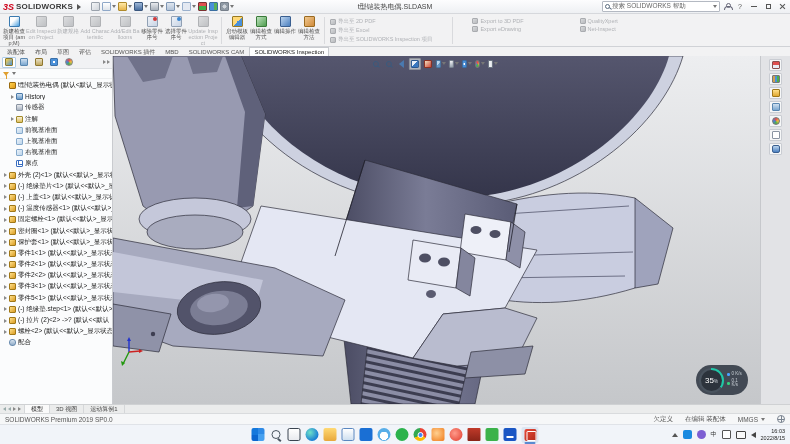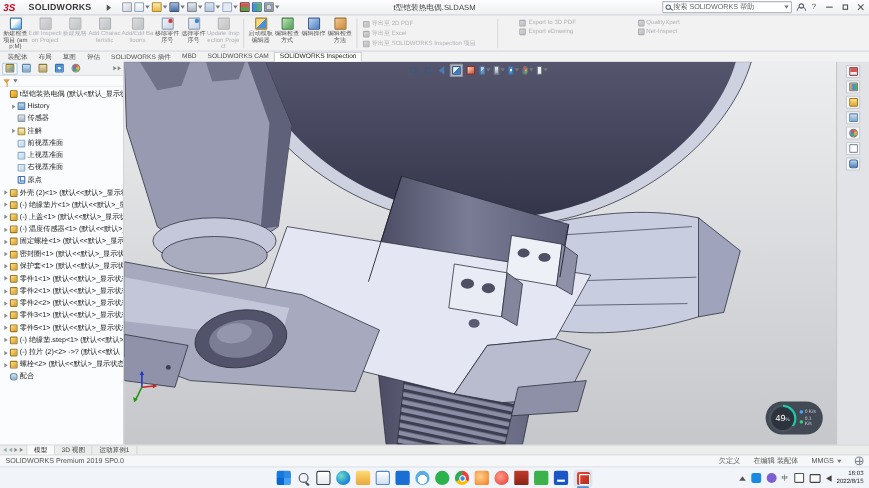--- a/index.html
+++ b/index.html
@@ -1,21 +1,21 @@
 <!DOCTYPE html>
 <html><head>
 <meta charset="utf-8">
 <style>
 *{box-sizing:border-box;margin:0;padding:0}
 html,body{width:790px;height:444px;overflow:hidden}
 #app{position:relative;width:790px;height:444px;font-family:"Liberation Sans","DejaVu Sans",sans-serif;font-size:7px;color:#333;background:#e8e9eb}
 
 
 .titlebar{height:14px;display:flex;align-items:center;background:linear-gradient(#fdfdfe,#eef0f3);border-bottom:1px solid #d6d8dc;padding:0 3px;position:relative;z-index:30}
-.logo{display:flex;align-items:center;gap:12px}
+.logo{display:flex;align-items:center;gap:2px}
 .logo .ds{color:#d0021b;font-style:italic;font-weight:bold;font-size:9px}
 .logo .sw{font-weight:bold;font-size:8px;color:#3a3a3a;letter-spacing:.2px}
 .flyout{width:0;height:0;border-top:3px solid transparent;border-bottom:3px solid transparent;border-left:4px solid #555;margin-left:2px}
 .qat{display:flex;align-items:center;gap:2px;margin-left:10px}
 .qg{display:flex;align-items:center}
 .qic{width:9px;height:9px;border-radius:1px}
 .q-home{background:linear-gradient(135deg,#f4f6f8,#cfd4da);border:1px solid #9aa2ac}
 .q-new{background:linear-gradient(#fff,#dfe4ea);border:1px solid #8fa8c8}
 .q-open{background:linear-gradient(#ffe9a8,#e8b64d);border:1px solid #b08a2a}
 .q-save{background:linear-gradient(#9fb8d8,#4a6fa0);border:1px solid #3a577e}
@@ -623,21 +623,21 @@
         <line x1="10" y1="16" x2="10" y2="4" stroke="#2233cc" stroke-width="1.4"></line>
         <path d="M10,1 L8,5 L12,5 Z" fill="#2233cc"></path>
         <line x1="10" y1="16" x2="21" y2="15" stroke="#cc2222" stroke-width="1.4"></line>
         <path d="M24,15 L20,13 L20,17 Z" fill="#cc2222"></path>
         <line x1="10" y1="16" x2="4" y2="28" stroke="#22980f" stroke-width="1.4"></line>
         <path d="M3,30 L2,25 L6,27 Z" fill="#22980f"></path>
       </svg>
 
       <div class="zwidget">
         <div class="zcirc">
-          <span class="zval"><span>49</span><span class="zpct">%</span></span>
+          <span class="zval"><span>35</span><span class="zpct">%</span></span>
         </div>
         <div class="zstats">
           <div class="zrow">
               <span class="dot up"></span>
               <span>0 K/s</span>
             </div>
           <div class="zrow">
               <span class="dot dn"></span>
               <span>0.1 K/s</span>
             </div>

